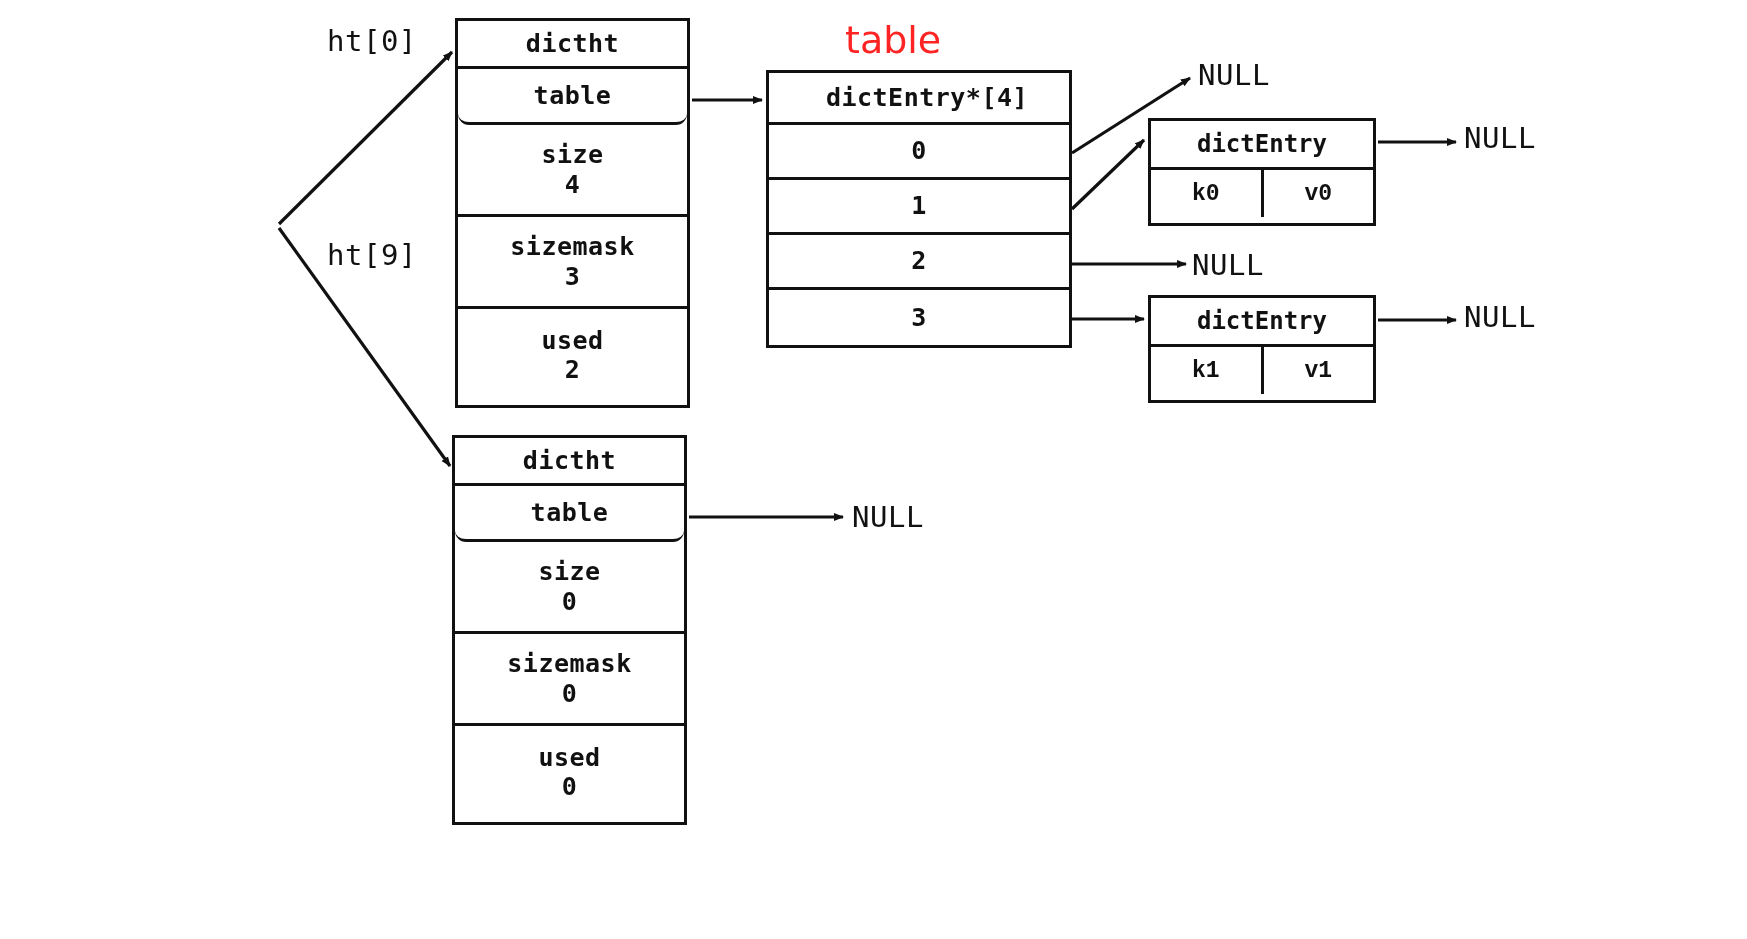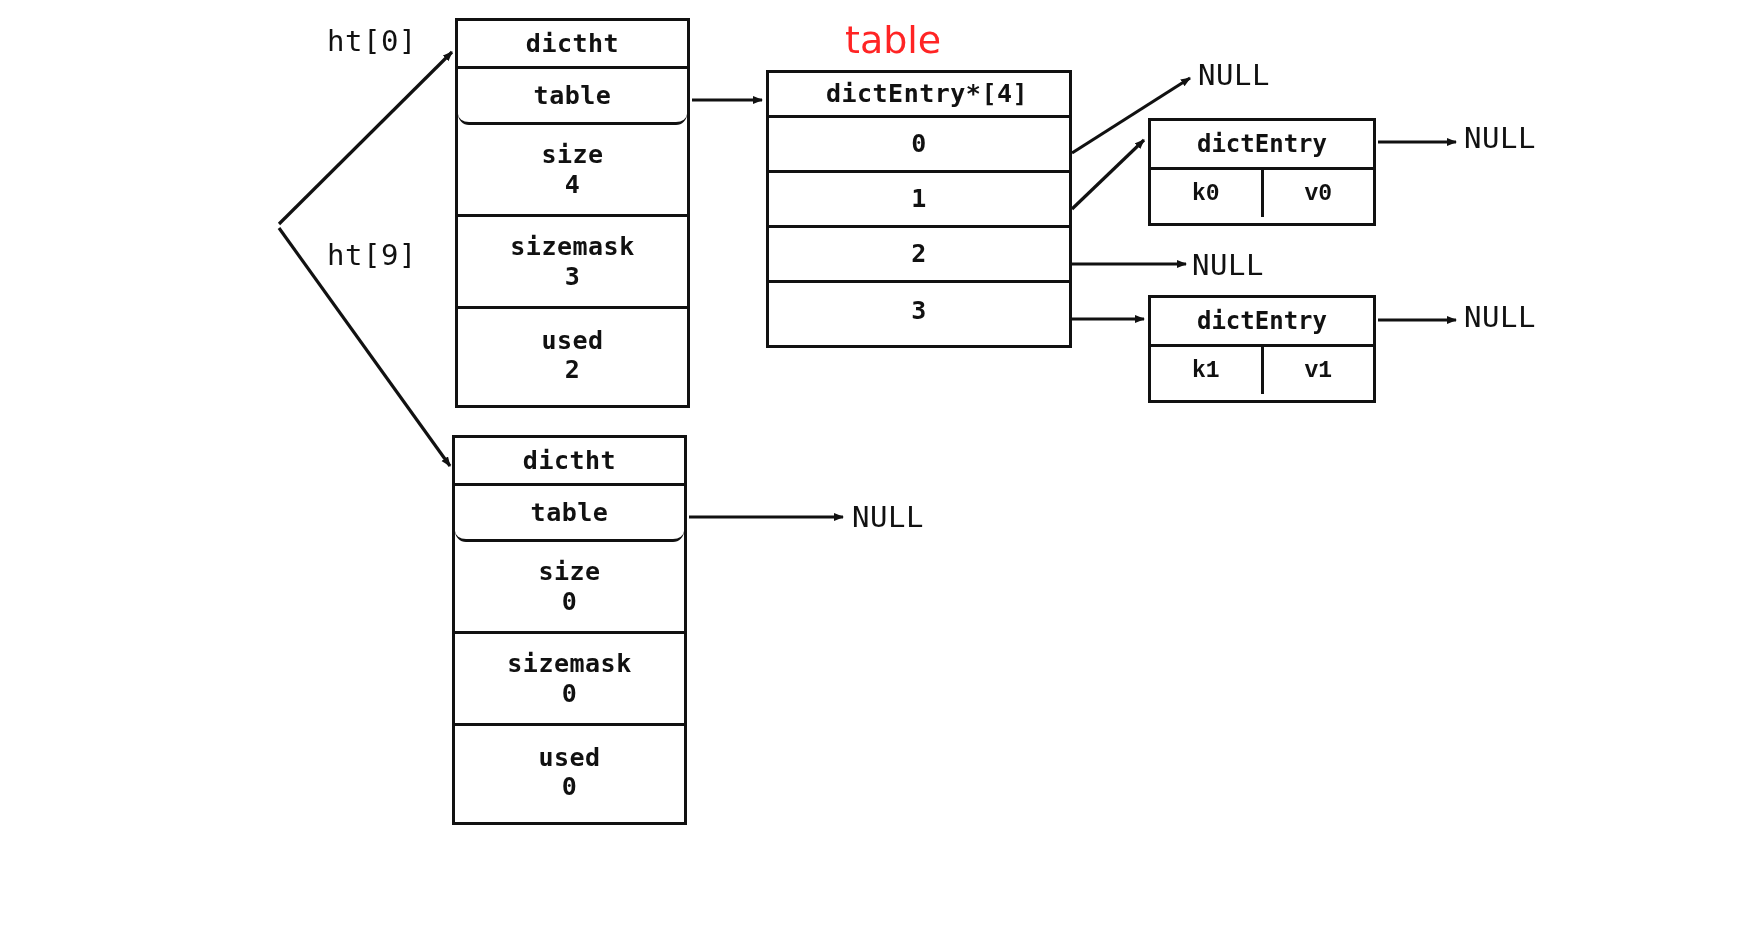--- a/index.html
+++ b/index.html
@@ -54,21 +54,21 @@
   .dictht-box .row{font-size:25px;}
   .dictht-box .h{height:48px;}
   .dictht-box .t{height:56px;border-radius:11px;}
   .dictht-box .two{height:92px;}
   #ht0-box{left:455px;top:18px;height:390px;}
   #ht1-box{left:452px;top:435px;height:390px;}
 
   
   #bucket-box{left:766px;top:70px;width:306px;height:278px;}
   #bucket-box .row{font-size:25px;}
-  #bucket-box .bh{height:45px;padding-left:16px;}
+  #bucket-box .bh{height:52px;padding-left:16px;}
   #bucket-box .bi{height:55px;}
 
   
   .entry-box{width:228px;height:108px;}
   .entry-box .ehead{
     height:49px;
     border-bottom:3px solid #111111;
     display:flex;align-items:center;justify-content:center;
     font-size:24px;font-weight:bold;box-sizing:border-box;
   }

